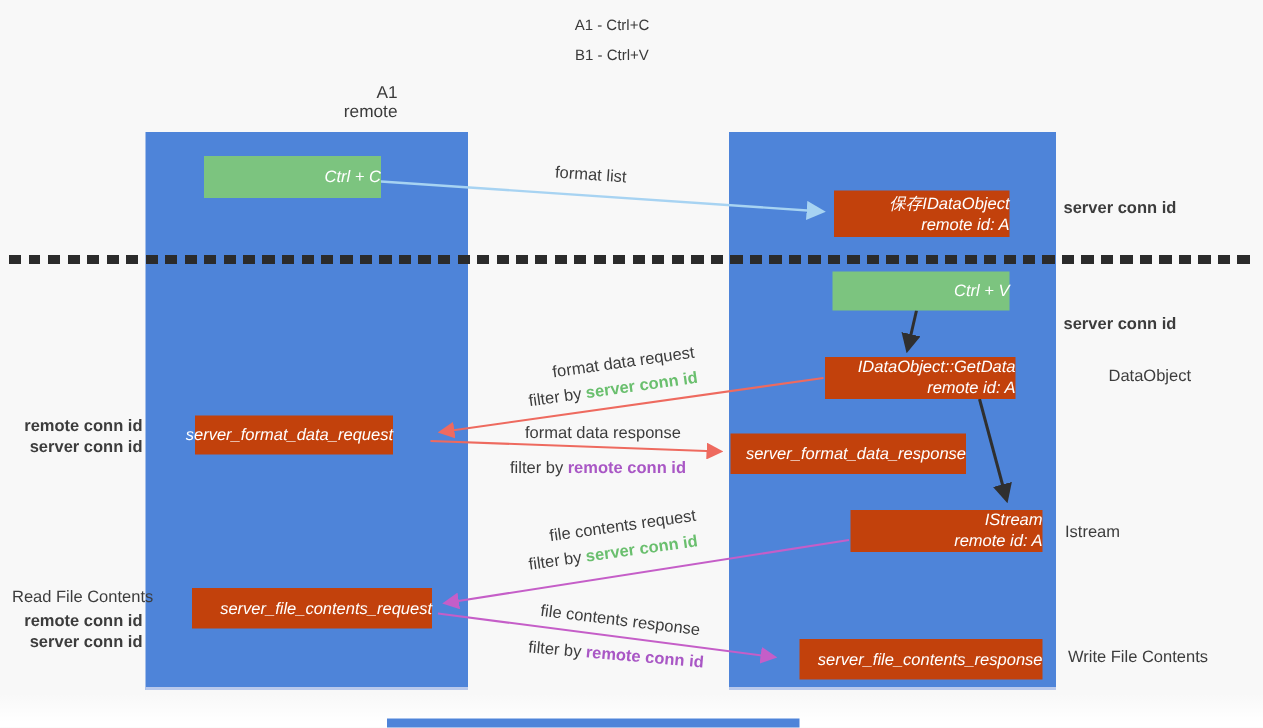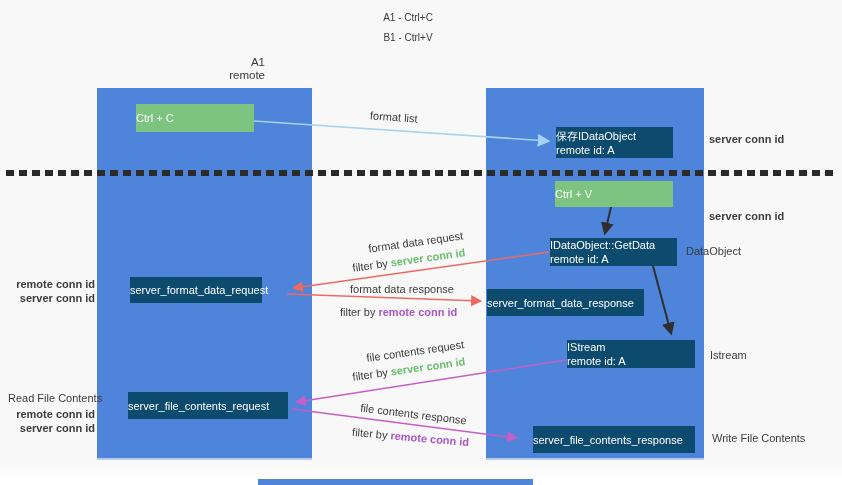--- a/index.html
+++ b/index.html
@@ -28,25 +28,25 @@
   .lane-a1 { left: 97px; width: 215px; }
   .lane-b1 { left: 486px; width: 218px; }
 
   .dotted-line {
     position: absolute; left: 6px; top: 170px; width: 830px; height: 6px;
     background: repeating-linear-gradient(90deg, #2b2b2b 0 8px, transparent 8px 13px);
   }
 
   .node {
     position: absolute; display: flex; flex-direction: column;
-    align-items: flex-start; justify-content: center;
-    color: #ffffff; font-size: 11px; line-height: 14px; text-align: center;
+    align-items: flex-end; justify-content: center;
+    color: #ffffff; font-size: 11px; line-height: 14px; text-align: center; font-style: italic;
   }
   .node-green { background: #7cc47f; }
-  .node-orange { background: #0c4a6e; }
+  .node-orange { background: #c2410c; }
 
   .arrow-label {
     position: absolute; font-size: 11px; color: #3c3c3c; white-space: nowrap;
     transform-origin: center center;
   }
   .green-text { color: #6abf6e; font-weight: bold; }
   .purple-text { color: #a957c5; font-weight: bold; }
   .filter-prefix { margin-right: 3px; }
 
   .side-label {
@@ -165,21 +165,21 @@
     <span class="filter-prefix">filter by</span><span class="green-text">server conn id</span>
   </div>
 
   <div class="arrow-label" style="left:360px; top:408px; transform:rotate(7deg);">file contents response</div>
   <div class="arrow-label" style="left:352px; top:431px; transform:rotate(5deg);">
     <span class="filter-prefix">filter by</span><span class="purple-text">remote conn id</span>
   </div>
 
   <div class="side-label green-text" style="left:709px; top:133px;">server conn id</div>
   <div class="side-label green-text" style="left:709px; top:210px;">server conn id</div>
-  <div class="side-label" style="left:686px; top:245px;">DataObject</div>
+  <div class="side-label" style="left:739px; top:245px;">DataObject</div>
   <div class="side-label" style="left:710px; top:349px;">Istream</div>
   <div class="side-label" style="left:712px; top:432px;">Write File Contents</div>
 
   <div class="side-label purple-text left-col" style="top:278px;">remote conn id</div>
   <div class="side-label green-text left-col" style="top:292px;">server conn id</div>
   <div class="side-label" style="left:8px; top:392px;">Read File Contents</div>
   <div class="side-label purple-text left-col" style="top:408px;">remote conn id</div>
   <div class="side-label green-text left-col" style="top:422px;">server conn id</div>
 
   <div class="bottom-fade"></div>

